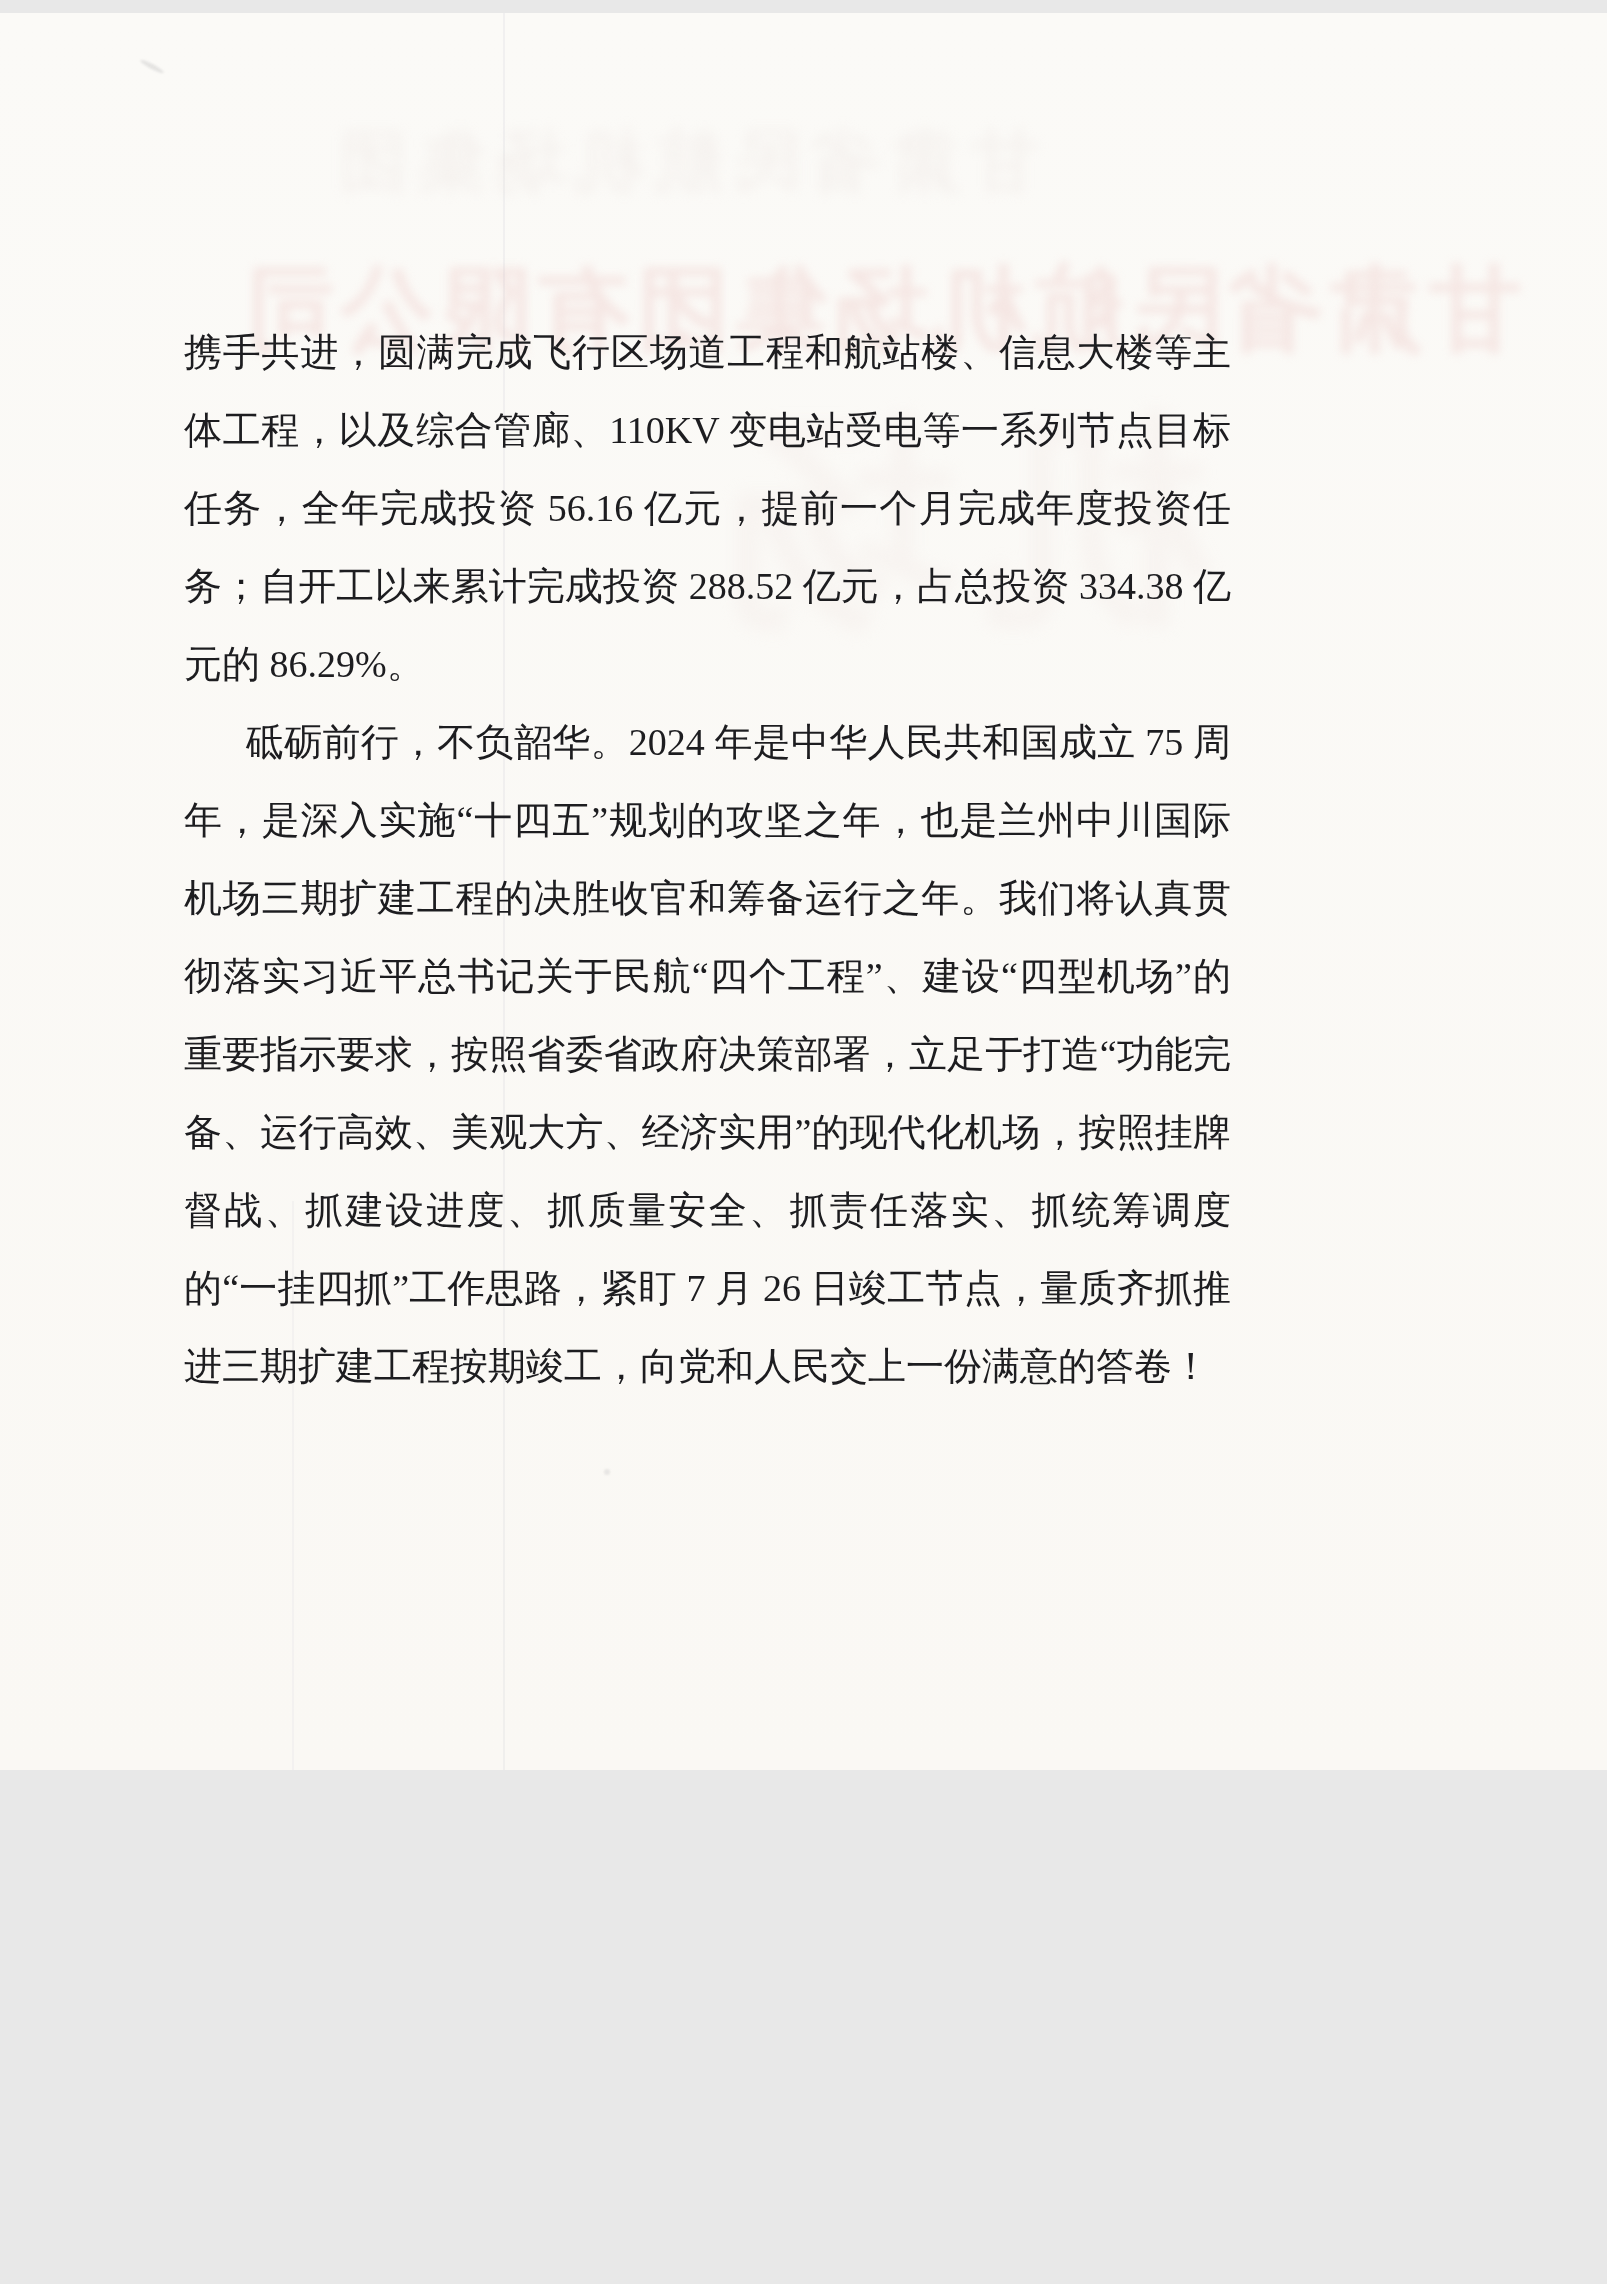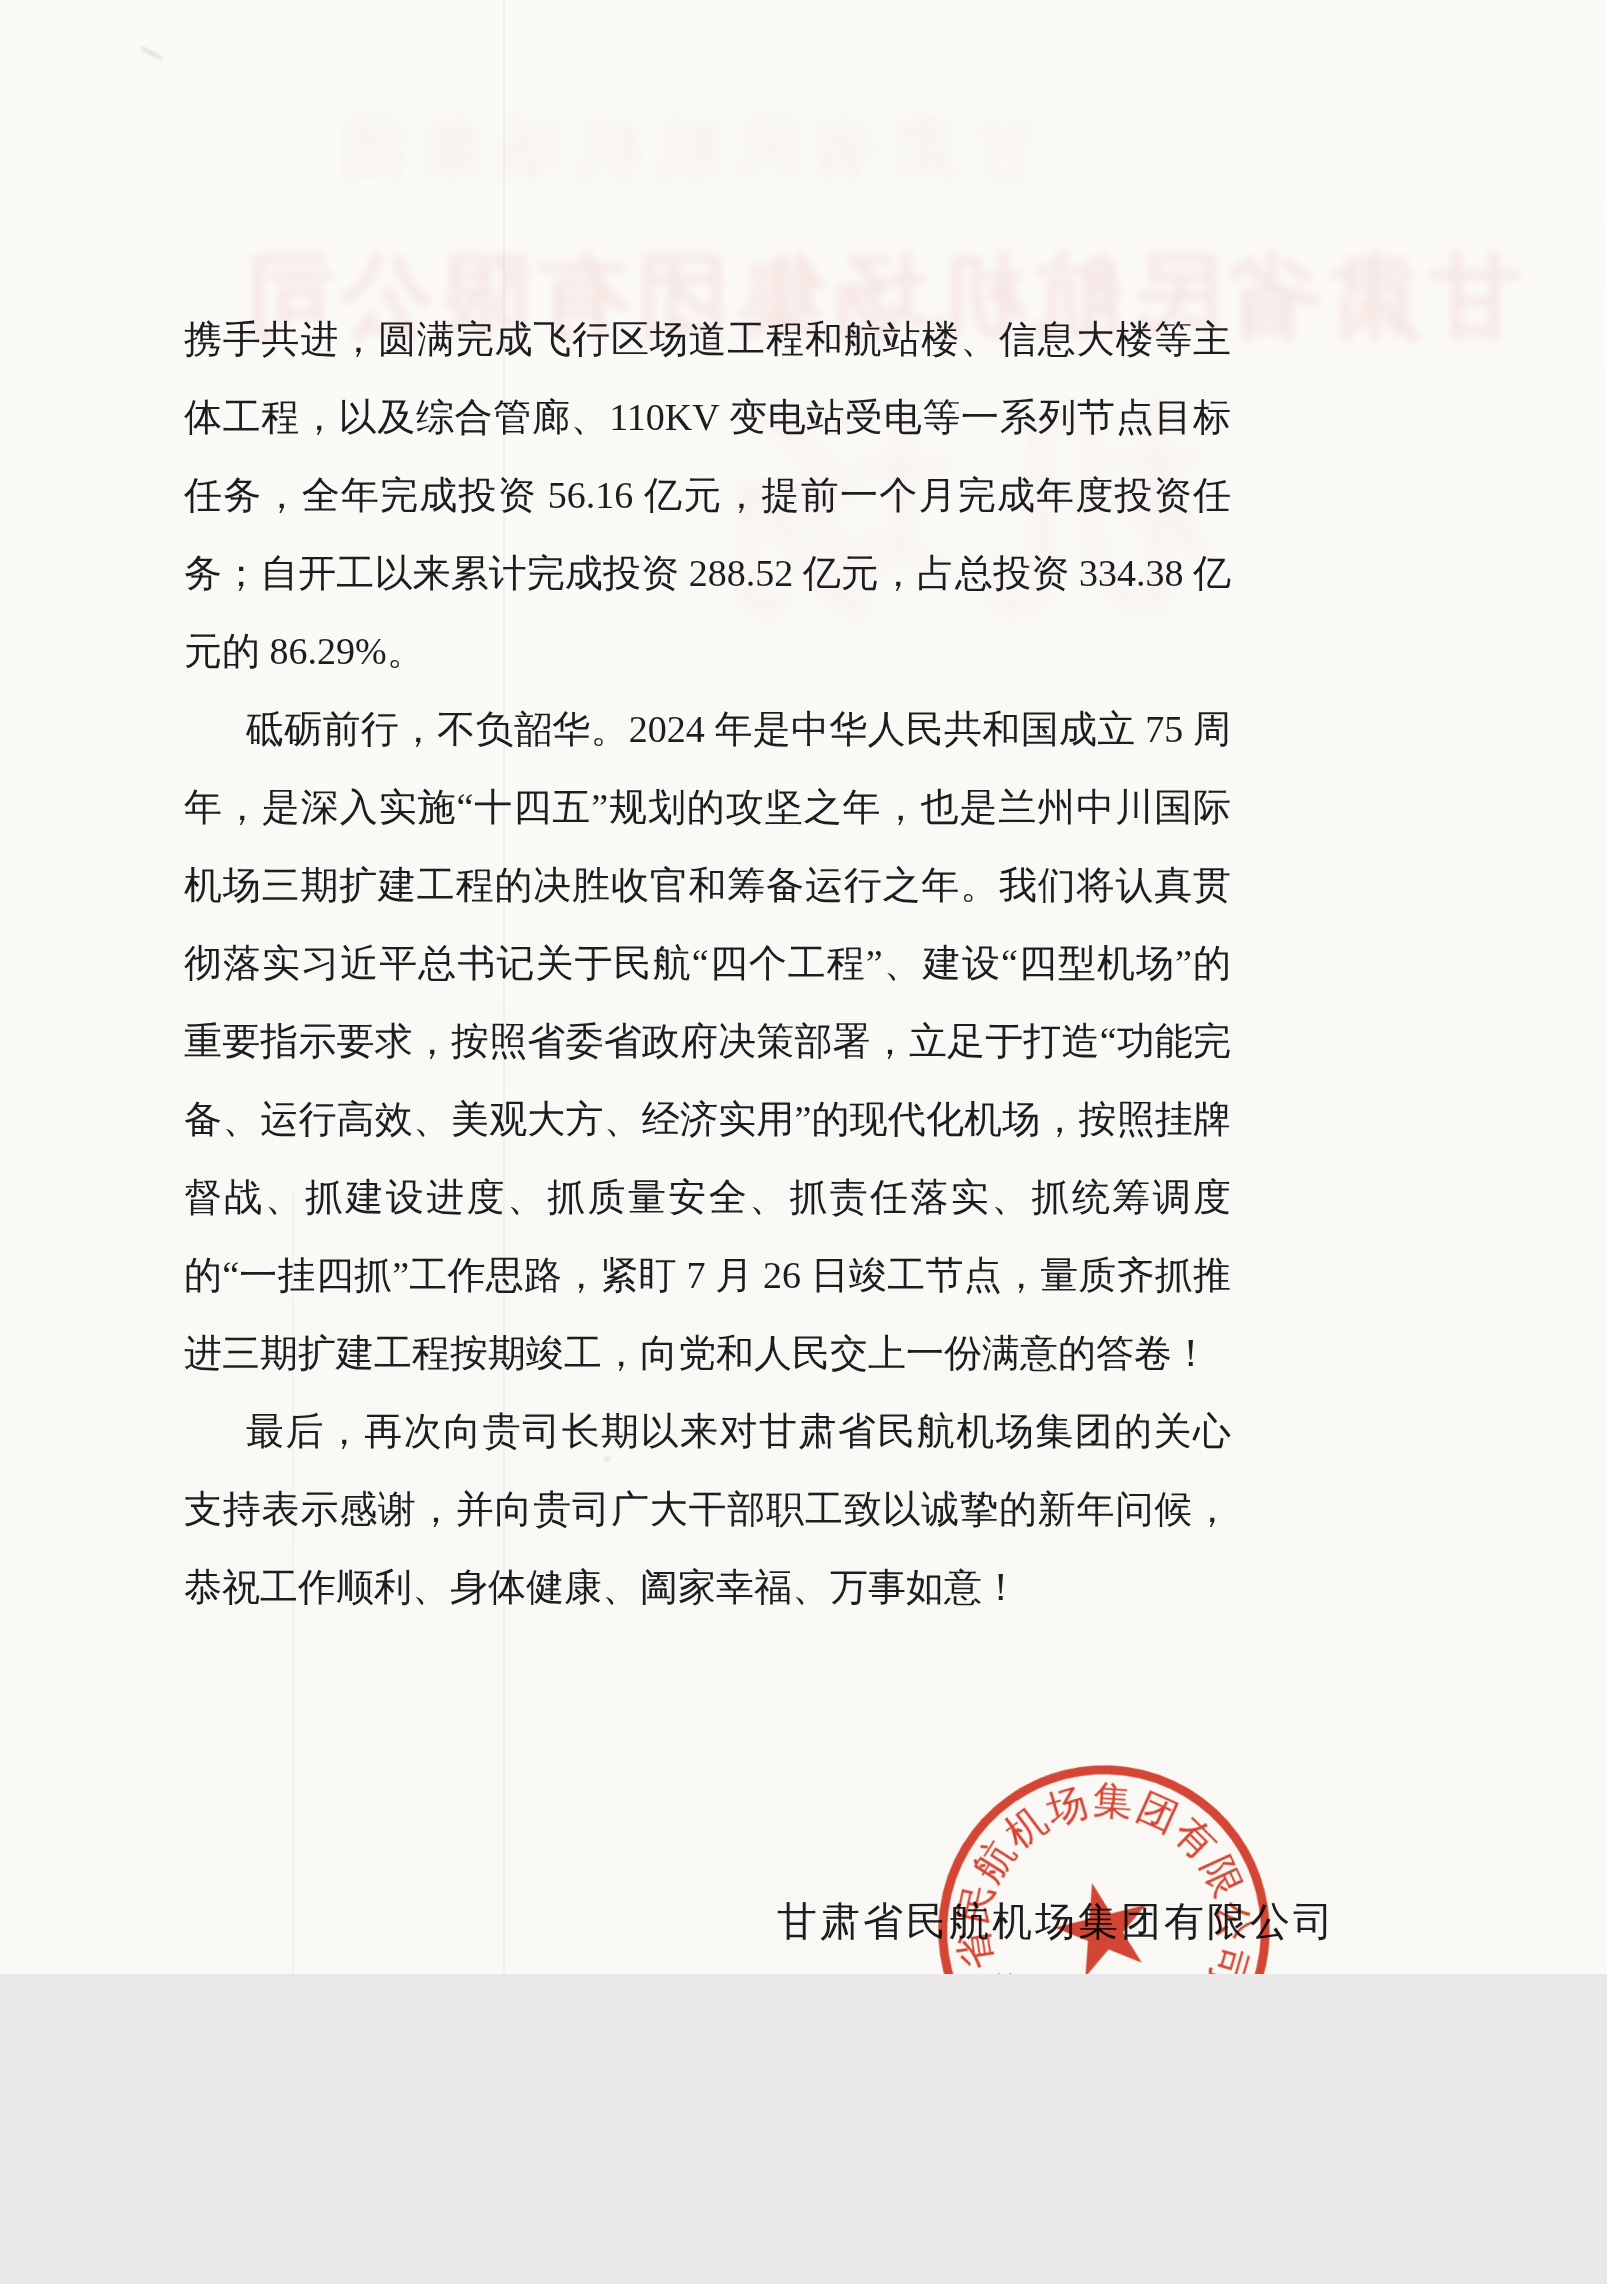--- a/index.html
+++ b/index.html
@@ -4,22 +4,22 @@
 <style>
   :root {
     --paper: #fbfaf7;
     --ink: #1d1d20;
     --seal-color: #cf3a28;
   }
   html, body { margin: 0; padding: 0; background: #e8e8e8; }
   .page {
     position: relative;
     width: 1608px;
-    height: 1974px;
-    margin: 0 auto;
+    height: 1757px;
+    margin: 13px auto;
     background: linear-gradient(180deg, var(--paper), #faf8f4);
     overflow: hidden;
     font-family: "Liberation Serif", "DejaVu Serif", serif;
     color: var(--ink);
   }
   
   .fold-line {
     position: absolute;
     top: 0; bottom: 0;
     width: 2px;
@@ -126,21 +126,20 @@
   <div class="ghost ghost-3">机场</div>
 
   <div class="fold-line fold-a"></div>
   <div class="fold-line fold-b"></div>
   <div class="speck speck-1"></div>
   <div class="speck speck-2"></div>
 
   <div class="letter-body">
       <p class="">携手共进，圆满完成飞行区场道工程和航站楼、信息大楼等主体工程，以及综合管廊、110KV 变电站受电等一系列节点目标任务，全年完成投资 56.16 亿元，提前一个月完成年度投资任务；自开工以来累计完成投资 288.52 亿元，占总投资 334.38 亿元的 86.29%。</p>
       <p class="indent">砥砺前行，不负韶华。2024 年是中华人民共和国成立 75 周年，是深入实施“十四五”规划的攻坚之年，也是兰州中川国际机场三期扩建工程的决胜收官和筹备运行之年。我们将认真贯彻落实习近平总书记关于民航“四个工程”、建设“四型机场”的重要指示要求，按照省委省政府决策部署，立足于打造“功能完备、运行高效、美观大方、经济实用”的现代化机场，按照挂牌督战、抓建设进度、抓质量安全、抓责任落实、抓统筹调度的“一挂四抓”工作思路，紧盯 7 月 26 日竣工节点，量质齐抓推进三期扩建工程按期竣工，向党和人民交上一份满意的答卷！</p>
-      <p class="indent">最后，再次向贵司长期以来对甘肃省民航机场集团的关心支持表示感谢，并向贵司广大干部职工致以诚挚的新年问候，恭祝工作顺利、身体健康、阖家幸福、万事如意！</p>
     </div>
 
   <div class="signature-company">甘肃省民航机场集团有限公司</div>
   <div class="signature-date">2024 年 2 月 8 日</div>
 
   <svg class="seal" viewBox="-185 -185 370 370" xmlns="http://www.w3.org/2000/svg">
     <defs>
       <path id="ringArc" d="M -83.4 83.4 A 118 118 0 1 1 83.4 83.4" fill="none"></path>
       <path id="serialArc" d="M -87.4 111.9 A 142 142 0 0 0 87.4 111.9" fill="none"></path>
     </defs>

